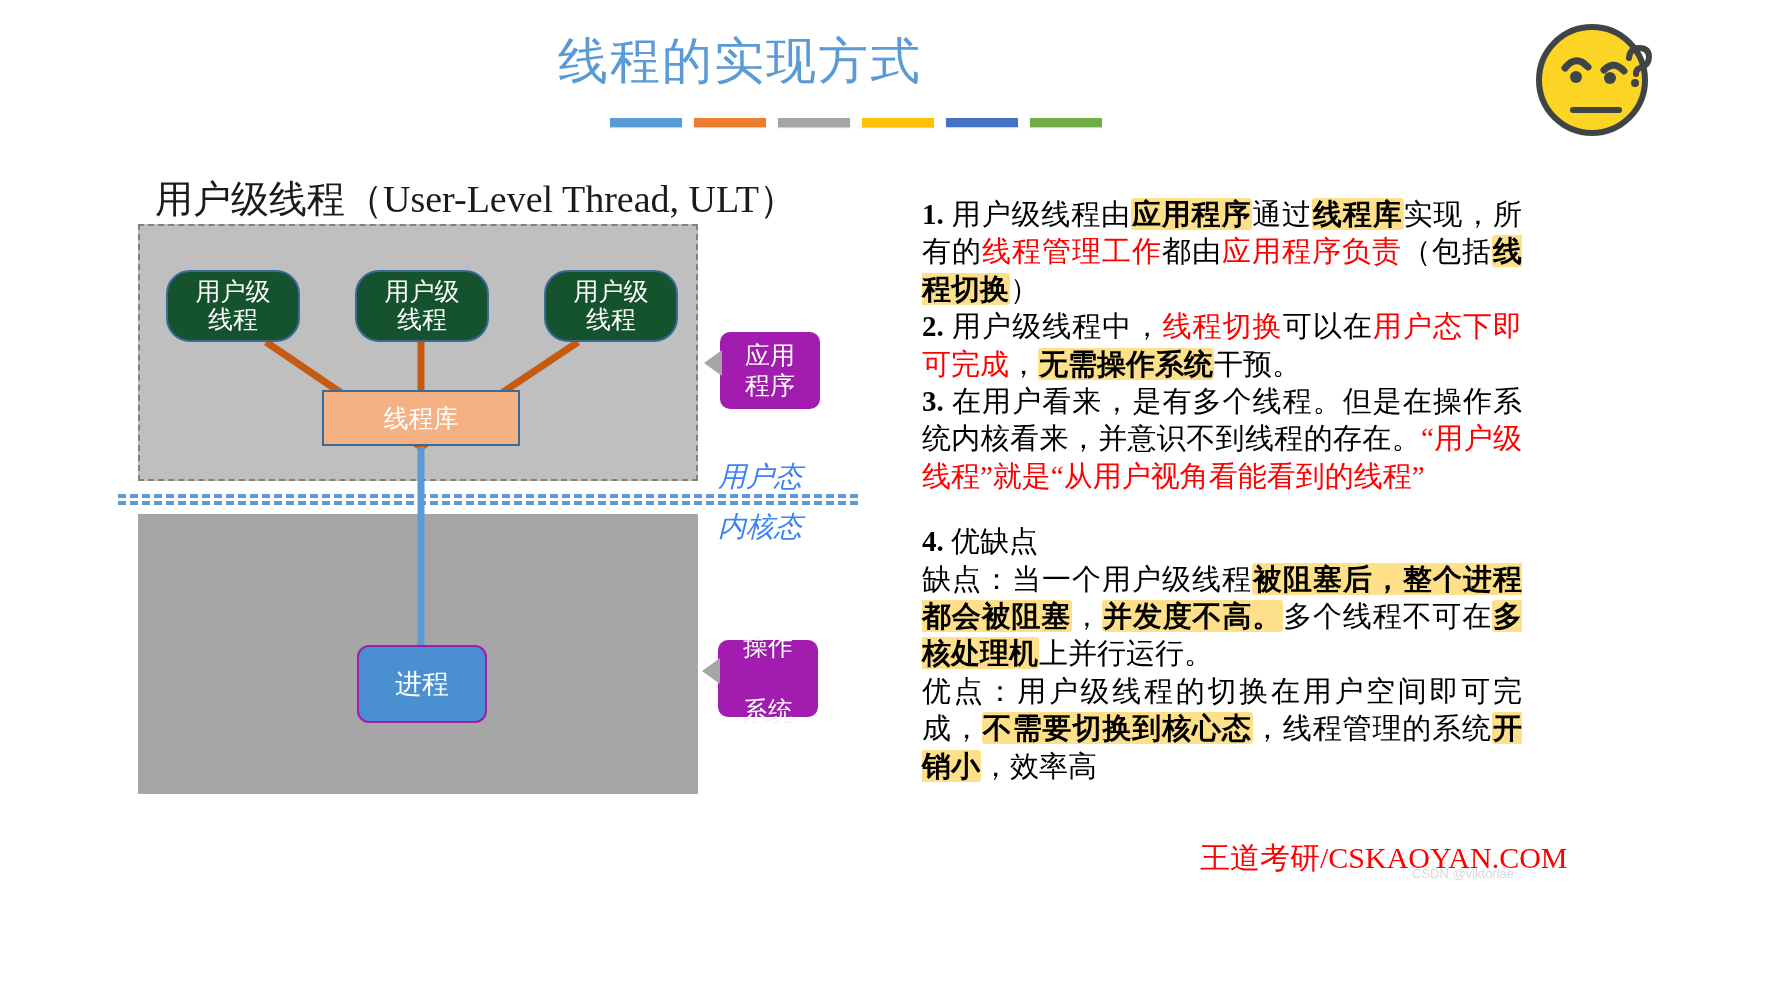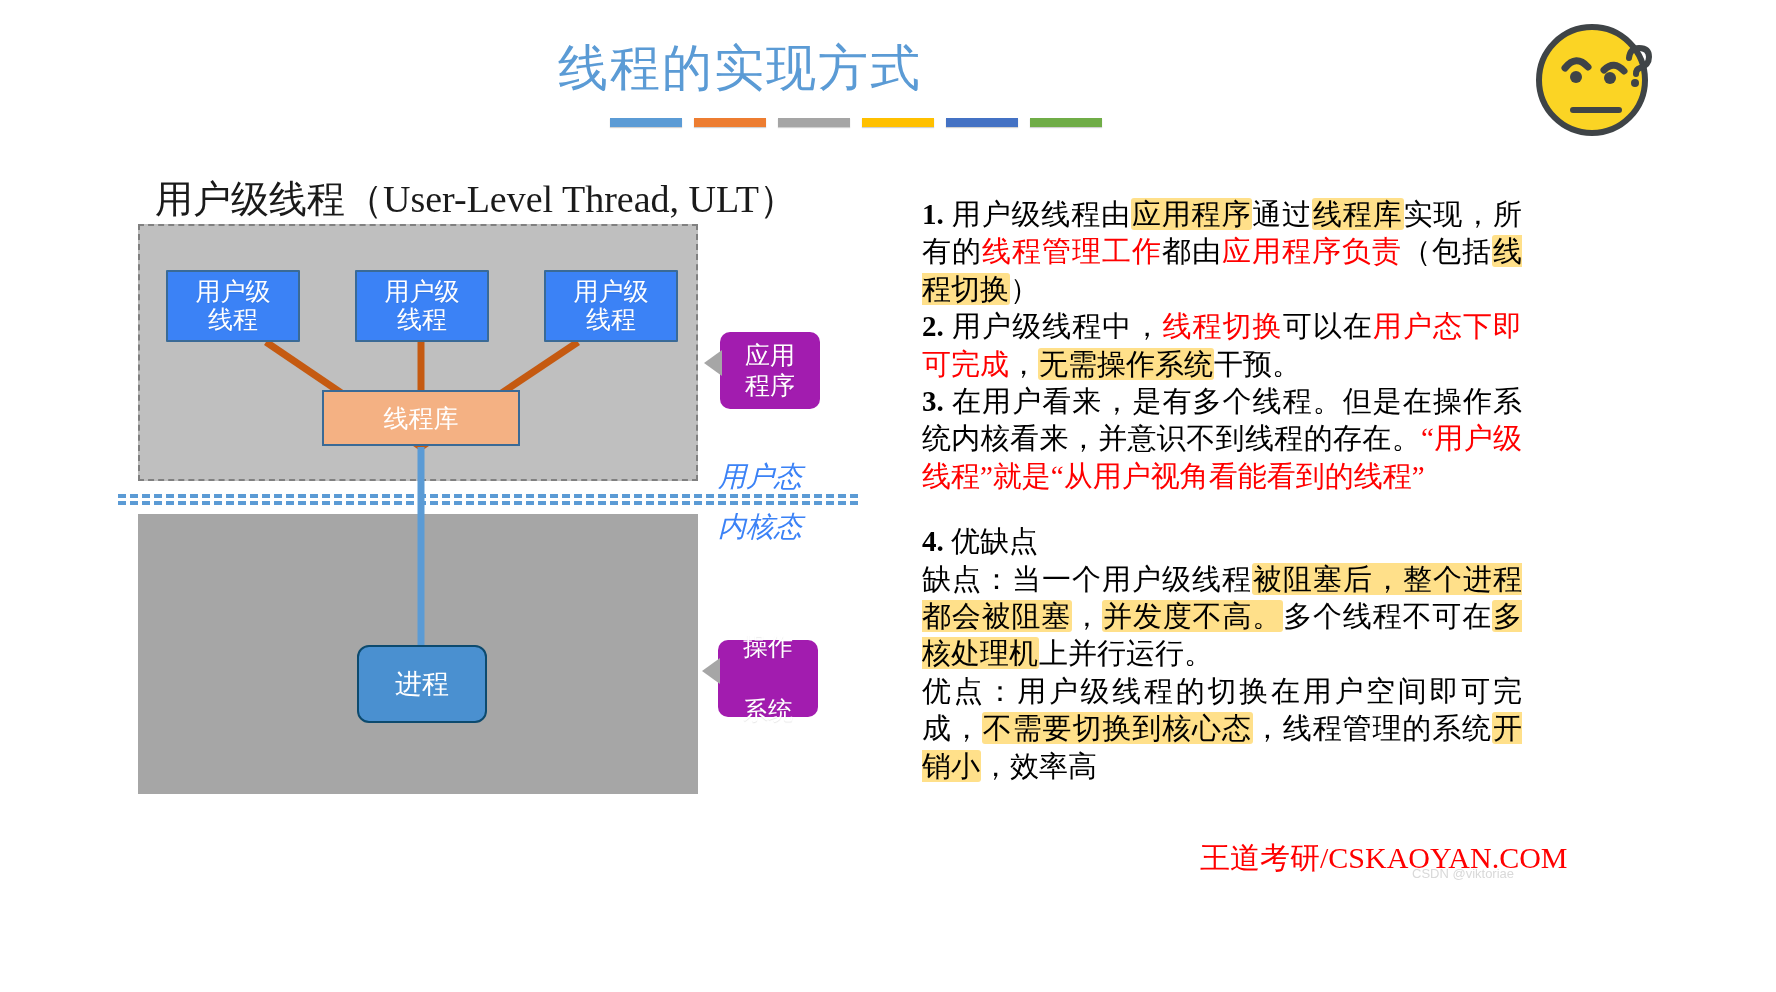--- a/index.html
+++ b/index.html
@@ -15,21 +15,21 @@
     width: 1776px;
     height: 992px;
     background: #ffffff;
     overflow: hidden;
   }
 
   
   #title {
     position: absolute;
     left: 0;
-    top: 35px;
+    top: 28px;
     width: 1480px;
     text-align: center;
     font-size: 50px;
     color: #5b9bd5;
     font-family: "Liberation Serif", "DejaVu Serif", serif;
     letter-spacing: 2px;
     white-space: nowrap;
   }
   #accent-bars {
     position: absolute;
@@ -79,23 +79,23 @@
     top: 514px;
     width: 560px;
     height: 280px;
     background: #a6a6a6;
   }
 
   .thread-box {
     position: absolute;
     width: 134px;
     height: 72px;
-    background: #3b82f6;
+    background: #14532d;
     border: 2px solid #3a6a96;
-    border-radius: 1px;
+    border-radius: 24px;
     display: flex;
     flex-direction: column;
     align-items: center;
     justify-content: center;
     color: #ffffff;
     font-size: 25px;
     line-height: 1.14;
     text-shadow: 0 1px 1px rgba(0,0,0,0.08);
     box-sizing: border-box;
   }
@@ -120,21 +120,21 @@
     z-index: 2;
   }
 
   #process-box {
     position: absolute;
     left: 357px;
     top: 645px;
     width: 130px;
     height: 78px;
     background: #4a90d0;
-    border: 2px solid #0c4a6e;
+    border: 2px solid #a21caf;
     border-radius: 12px;
     display: flex;
     align-items: center;
     justify-content: center;
     color: #ffffff;
     font-size: 27px;
     box-sizing: border-box;
     z-index: 3;
   }
 
@@ -212,21 +212,21 @@
     font-size: 29px;
     line-height: 1.29;
     color: #000000;
     font-family: "Liberation Serif", "DejaVu Serif", serif;
   }
   #text-panel p {
     margin: 0;
     text-align: justify;
   }
   .red { color: #ff0000; }
-  .hl  { background: #ffe08a; border-radius: 3px; padding: 0 1px; }
+  .hl  { background: #ffe08a; border-radius: 3px; padding: 0 1px; font-weight: bold; }
   .spacer { height: 28px; }
 
   
   #footer-brand {
     position: absolute;
     left: 1180px;
     top: 838px;
     font-size: 30px;
     color: #ff0000;
     white-space: nowrap;

